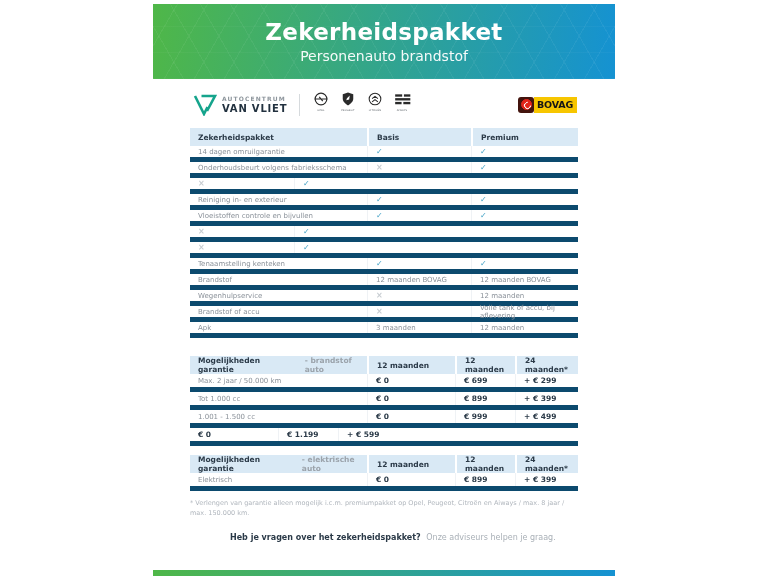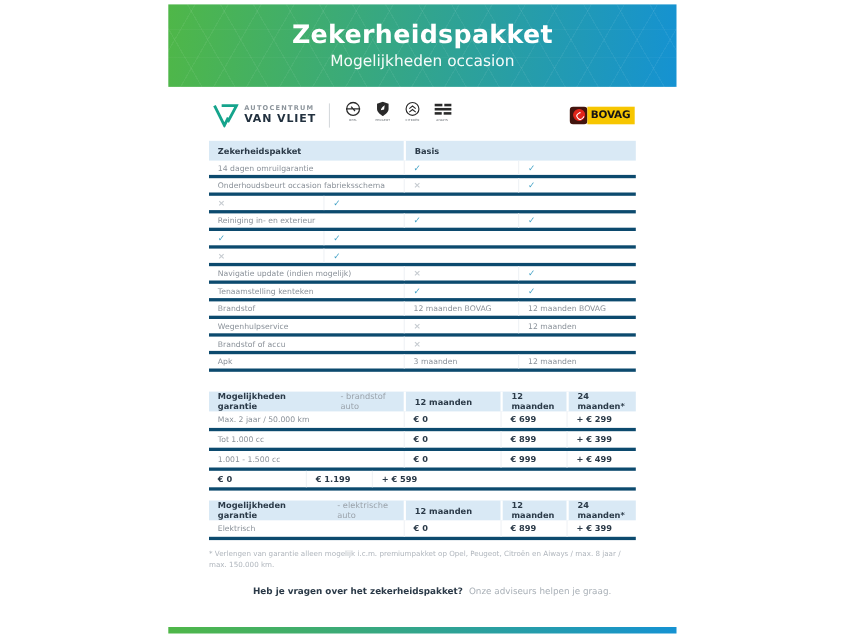--- a/index.html
+++ b/index.html
@@ -49,22 +49,22 @@
 
   
   .tbl { width:388px; margin:0 auto; }
   .tbl-comparison { margin-top:7px; }
   .tbl-fuel { margin-top:18px; }
   .tbl-electric { margin-top:9px; }
   .thead { display:flex; background:#D9E9F5; height:18px; align-items:center; }
   .thead .hcell { font-size:7.5px; font-weight:700; color:#2B3A48; padding-left:8px;
                   height:18px; display:flex; align-items:center; }
   .thead .hcell + .hcell { border-left:2px solid #ffffff; }
-  .hlight { font-weight:400; color:#9BA3AB; margin-left:16px; }
-  .trow { display:flex; align-items:flex-end; border-bottom:3px solid #0c4a6e; }
+  .hlight { font-weight:700; color:#9BA3AB; margin-left:16px; }
+  .trow { display:flex; align-items:flex-end; border-bottom:5px solid #0c4a6e; }
   .trow.comp { height:16px; }
   .trow.price { height:18px; }
   .cell { font-size:7px; color:#8A9199; padding-left:8px; height:100%;
           display:flex; align-items:center; }
   .cell + .cell { border-left:1px solid #EFF2F5; }
   .c-label { width:177px; }
   .c-basis { width:104px; }
   .c-premium { flex:1; }
   .c1 { width:88px; } .c2 { width:60px; } .c3 { flex:1; }
   .price .cell.val { color:#2B3A48; font-weight:700; font-size:7.5px; }
@@ -80,21 +80,21 @@
   .bottom-bar { position:absolute; left:0; bottom:0; width:462px; height:10px;
                 background:linear-gradient(90deg, #4FB748, #1592D2); }
 </style>
 </head>
 <body>
 
 <div class="page">
 
   <div class="banner">
     <div class="banner-title">Zekerheidspakket</div>
-    <div class="banner-subtitle">Mogelijkheden occasion</div>
+    <div class="banner-subtitle">Personenauto brandstof</div>
   </div>
 
   <div class="logo-row">
     <div class="dealer-group">
       <svg class="vv-mark" viewBox="0 0 24 22">
         <path d="M2 2 L11 20 L14.5 13" fill="none" stroke="#15A48C" stroke-width="2.6"></path>
         <path d="M8.5 2 H22 L14 17" fill="none" stroke="#15A48C" stroke-width="2.6"></path>
       </svg>
       <div class="dealer-text">
         <div class="dealer-top">AUTOCENTRUM</div>
@@ -140,33 +140,34 @@
           <span class="dot"></span>
         </span>
       <span class="bovag-text">BOVAG</span>
     </div>
   </div>
 
   <div class="tbl tbl-comparison">
     <div class="thead">
       <div class="hcell c-label">Zekerheidspakket</div>
       <div class="hcell c-basis">Basis</div>
+      <div class="hcell c-premium">Premium</div>
     </div>
     <div id="comp-body">
         <div class="trow comp">
           <div class="cell c-label">14 dagen omruilgarantie</div>
           <div class="cell c-basis">
             <span class="check">✓</span>
           </div>
           <div class="cell c-premium">
             <span class="check">✓</span>
           </div>
         </div>
         <div class="trow comp">
-          <div class="cell c-label">Onderhoudsbeurt occasion fabrieksschema</div>
+          <div class="cell c-label">Onderhoudsbeurt volgens fabrieksschema</div>
           <div class="cell c-basis">
             <span class="cross">×</span>
           </div>
           <div class="cell c-premium">
             <span class="check">✓</span>
           </div>
         </div>
         <div class="trow comp">
           <div class="cell c-basis">
             <span class="cross">×</span>
@@ -178,37 +179,37 @@
         <div class="trow comp">
           <div class="cell c-label">Reiniging in- en exterieur</div>
           <div class="cell c-basis">
             <span class="check">✓</span>
           </div>
           <div class="cell c-premium">
             <span class="check">✓</span>
           </div>
         </div>
         <div class="trow comp">
-          <div class="cell c-basis">
-            <span class="check">✓</span>
-          </div>
-          <div class="cell c-premium">
-            <span class="check">✓</span>
-          </div>
-        </div>
-        <div class="trow comp">
-          <div class="cell c-basis">
-            <span class="cross">×</span>
-          </div>
-          <div class="cell c-premium">
-            <span class="check">✓</span>
-          </div>
-        </div>
-        <div class="trow comp">
-          <div class="cell c-label">Navigatie update (indien mogelijk)</div>
+          <div class="cell c-label">Vloeistoffen controle en bijvullen</div>
+          <div class="cell c-basis">
+            <span class="check">✓</span>
+          </div>
+          <div class="cell c-premium">
+            <span class="check">✓</span>
+          </div>
+        </div>
+        <div class="trow comp">
+          <div class="cell c-basis">
+            <span class="cross">×</span>
+          </div>
+          <div class="cell c-premium">
+            <span class="check">✓</span>
+          </div>
+        </div>
+        <div class="trow comp">
           <div class="cell c-basis">
             <span class="cross">×</span>
           </div>
           <div class="cell c-premium">
             <span class="check">✓</span>
           </div>
         </div>
         <div class="trow comp">
           <div class="cell c-label">Tenaamstelling kenteken</div>
           <div class="cell c-basis">
@@ -228,20 +229,21 @@
           <div class="cell c-basis">
             <span class="cross">×</span>
           </div>
           <div class="cell c-premium">12 maanden</div>
         </div>
         <div class="trow comp">
           <div class="cell c-label">Brandstof of accu</div>
           <div class="cell c-basis">
             <span class="cross">×</span>
           </div>
+          <div class="cell c-premium">Volle tank of accu, bij aflevering</div>
         </div>
         <div class="trow comp">
           <div class="cell c-label">Apk</div>
           <div class="cell c-basis">3 maanden</div>
           <div class="cell c-premium">12 maanden</div>
         </div>
       </div>
   </div>
 
   <div class="tbl tbl-fuel">

